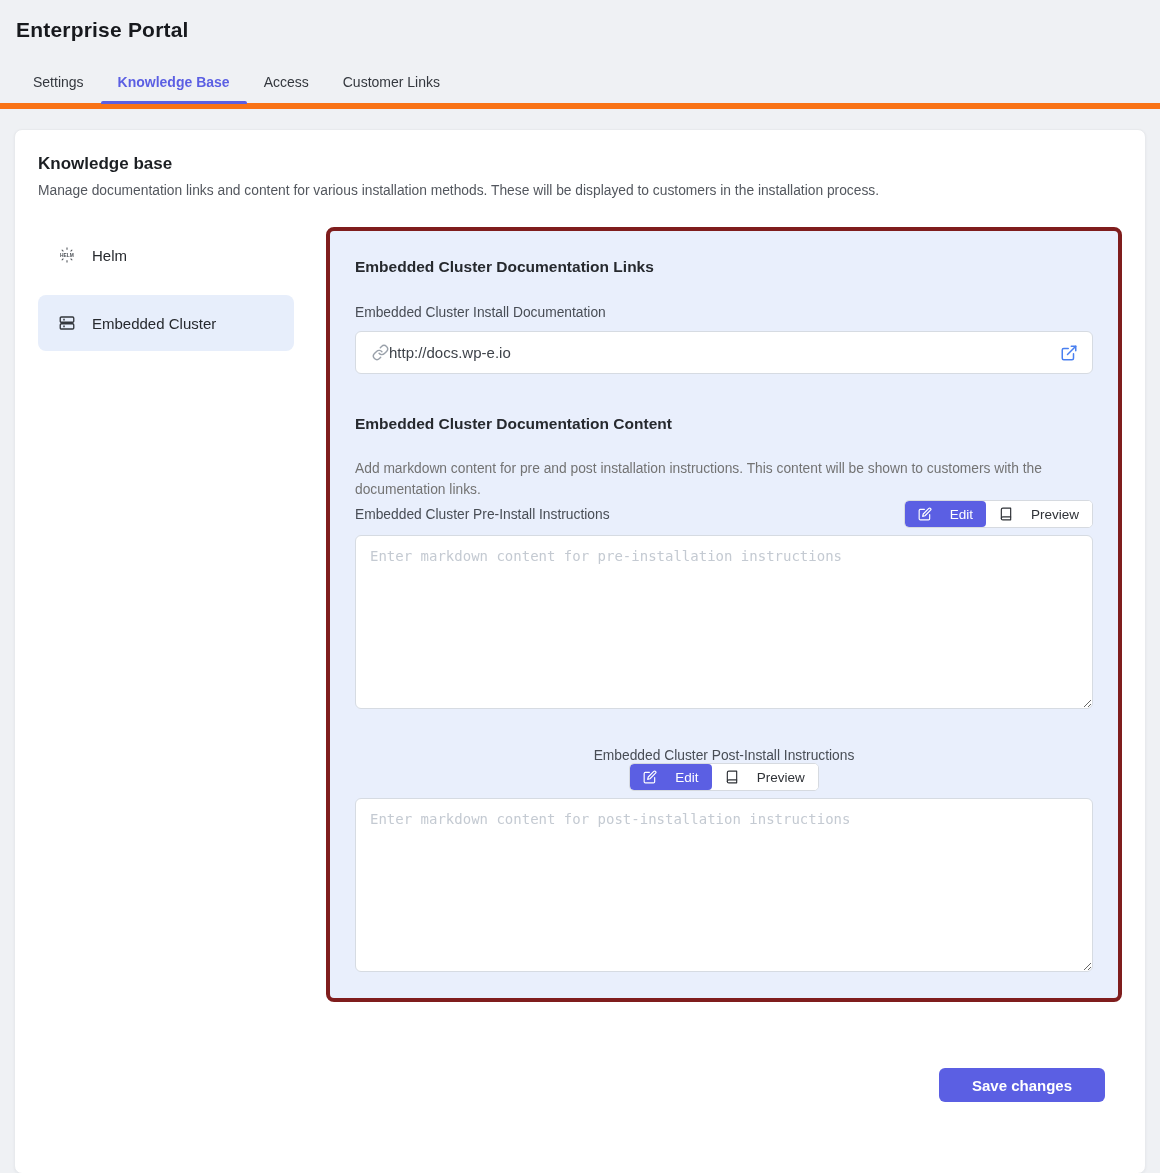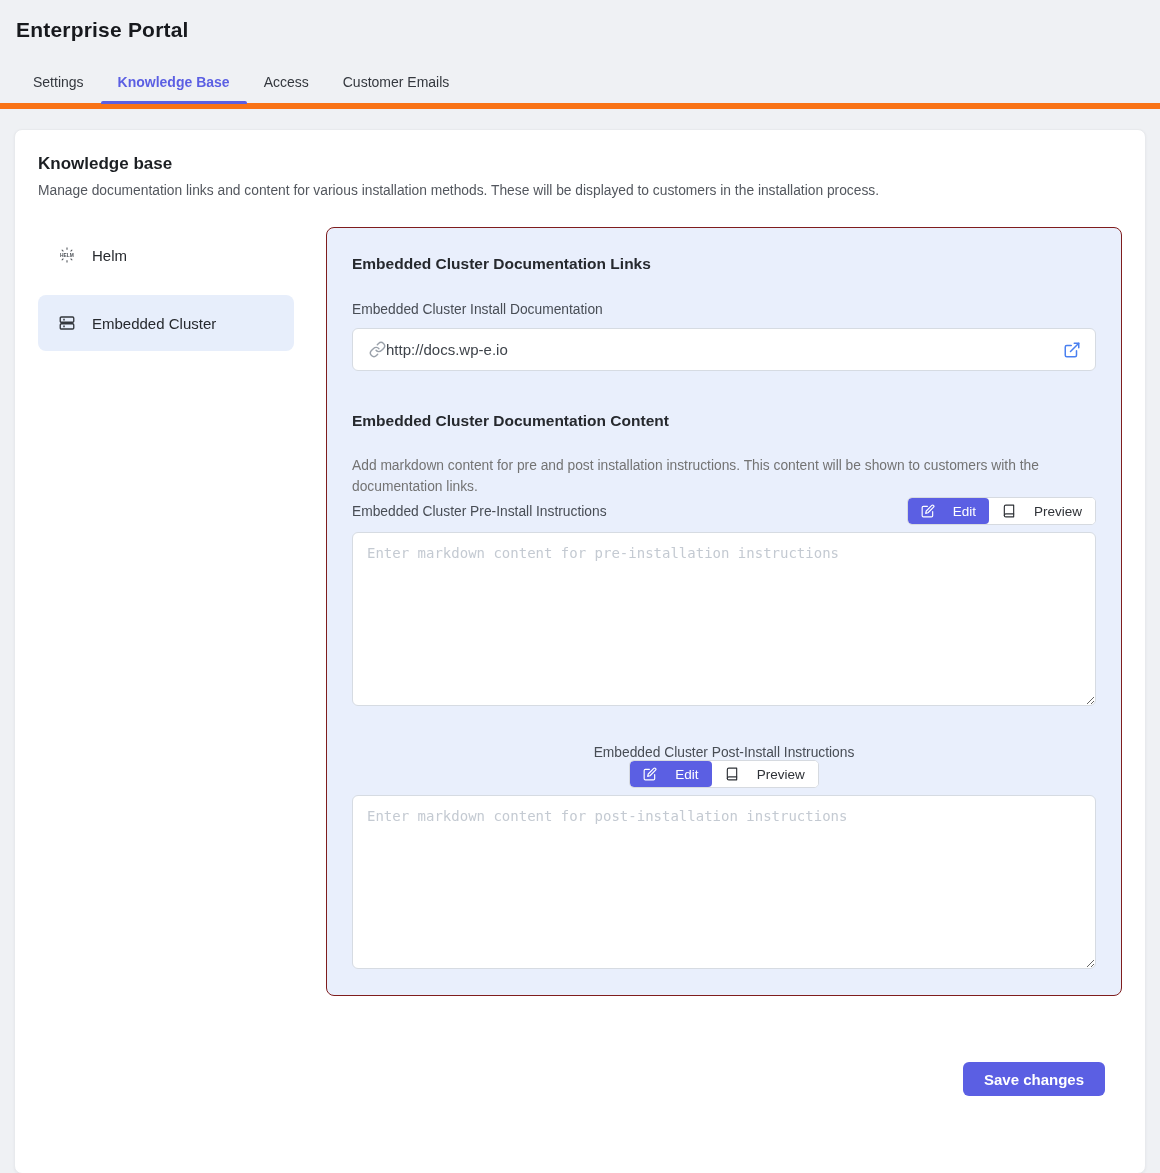--- a/index.html
+++ b/index.html
@@ -44,21 +44,21 @@
     display: flex; align-items: center; height: 56px; padding: 0 0 0 20px;
     border-radius: 8px; cursor: pointer; margin-bottom: 12px;
   }
   .nav-item.selected { background: #e7eefb; }
   .nav-icon { width: 18px; height: 18px; margin-right: 16px; flex: 0 0 18px; display: inline-flex; align-items: center; justify-content: center; }
   .nav-label { font-size: 15px; color: #26292e; }
 
   
   .panel {
     flex: 1; margin-left: 32px; background: #e9effc;
-    border: 1px solid #7f1d1d; border-radius: 8px;
+    border: 4px solid #7f1d1d; border-radius: 8px;
     padding: 27px 25px 26px 25px;
   }
   .panel h3 { font-size: 15.5px; font-weight: 700; color: #26292e; }
   .section-content-title { margin-top: 41px; }
   .field-label { font-size: 13.8px; color: #484d55; }
   .links-label { margin-top: 29px; }
 
   .url-field {
     margin-top: 11px; height: 43px; background: #fff;
     border: 1px solid #d6dbe2; border-radius: 6px;
@@ -101,40 +101,40 @@
     font-size: 14px; color: #3e434a; outline: none;
   }
   textarea.md-input::placeholder { color: #c4cad2; font-family: "DejaVu Sans Mono", "Liberation Mono", monospace; }
   .editor-head.second { margin-top: 39px; flex-direction: column; }
 
   
   .save-row { display: flex; justify-content: flex-end; margin: 66px 17px 0 0; padding-bottom: 0; }
   .save-btn {
     background: #5b5fe3; color: #fff; border: none; border-radius: 6px;
     font-family: "Liberation Sans", "DejaVu Sans", sans-serif;
-    font-size: 15px; font-weight: 700; padding: 8px 21px; height: 34px;
+    font-size: 15px; font-weight: 700; padding: 8px 33px; height: 34px;
     cursor: pointer;
   }
 
   svg { display: block; }
 </style>
 </head>
 <body>
 
 <div class="page">
 
   <div class="app-header">
     <div class="app-title">Enterprise Portal</div>
   </div>
 
   <div class="tabbar">
     <div class="tab">Settings</div>
     <div class="tab active">Knowledge Base</div>
     <div class="tab">Access</div>
-    <div class="tab">Customer Emails</div>
+    <div class="tab">Customer Links</div>
   </div>
 
   <div class="card">
     <div class="card-title">Knowledge base</div>
     <div class="card-desc">Manage documentation links and content for various installation methods. These will be displayed to customers in the installation process.</div>
 
     <div class="kb-layout">
 
       <div class="kb-nav">
         <div class="nav-item">

